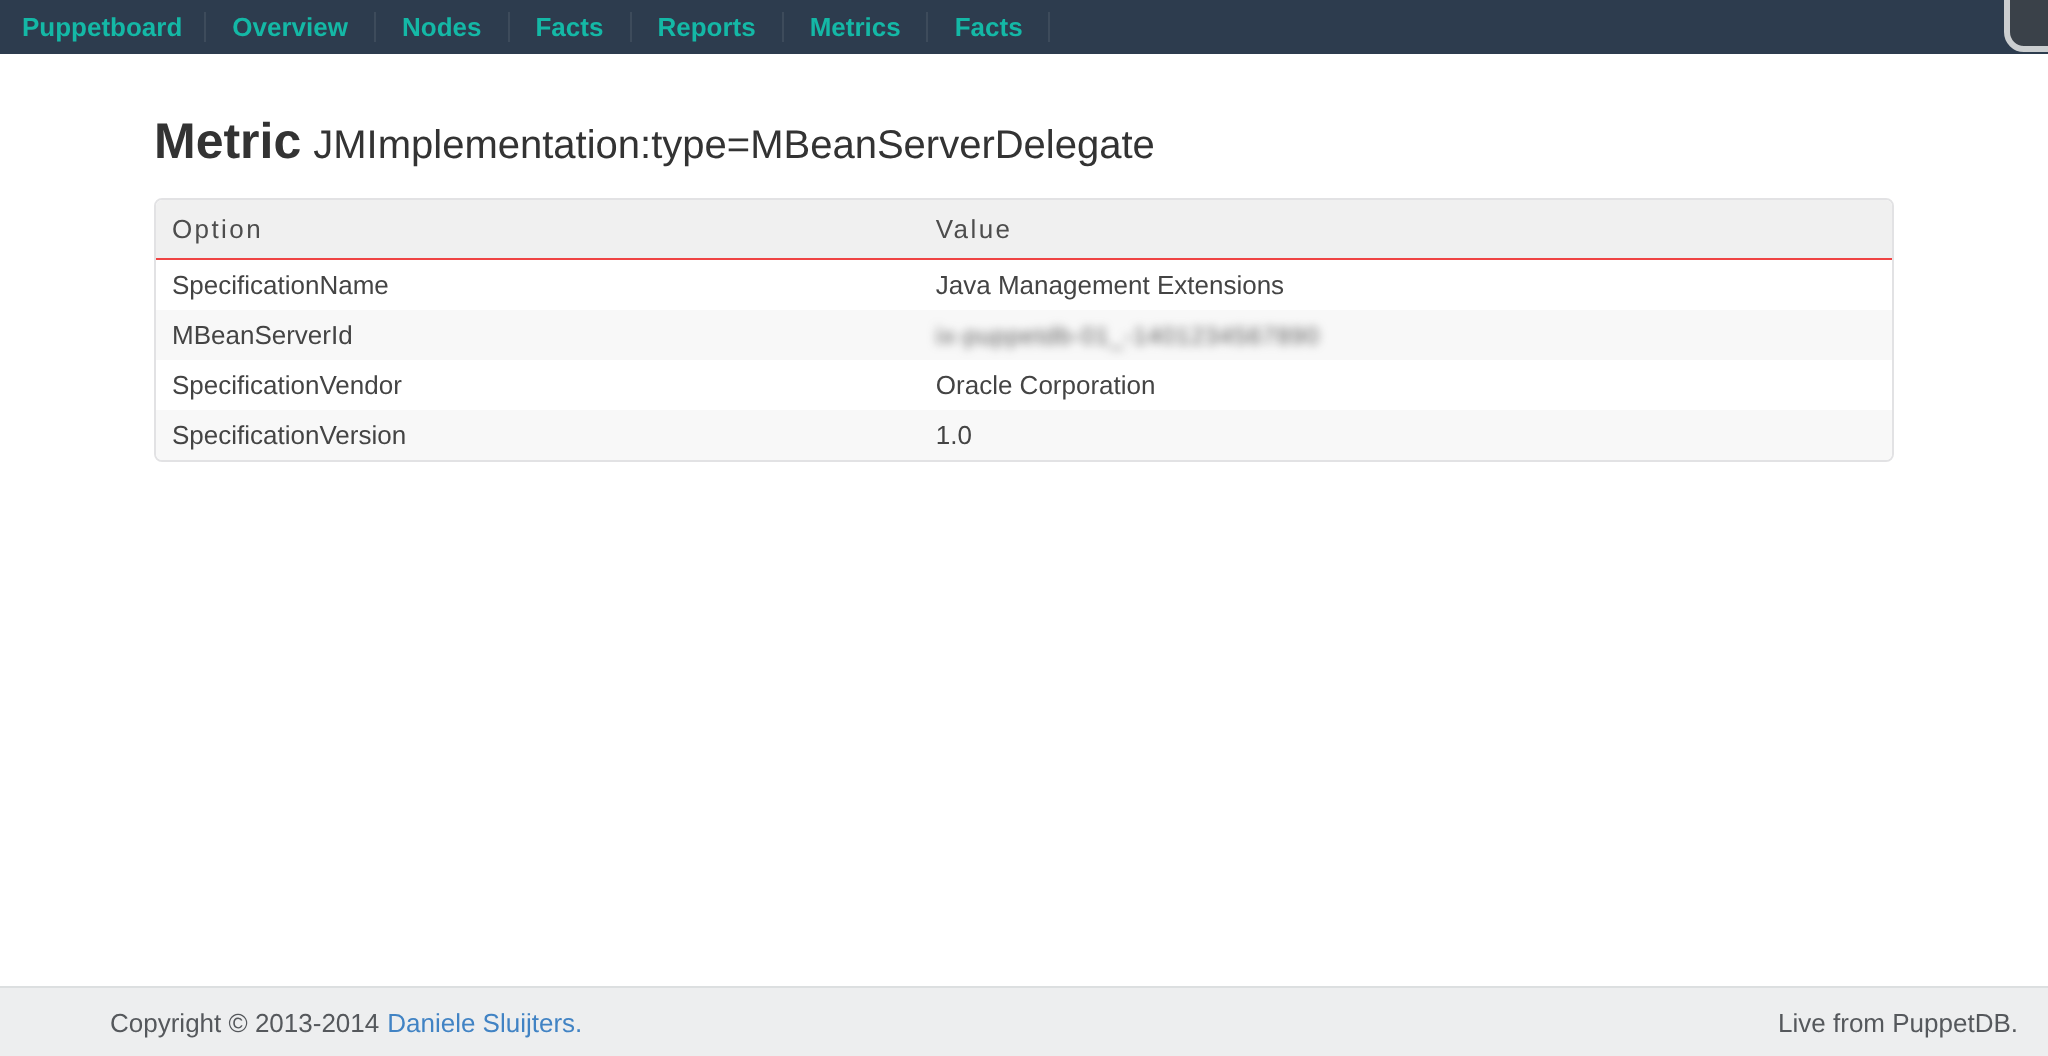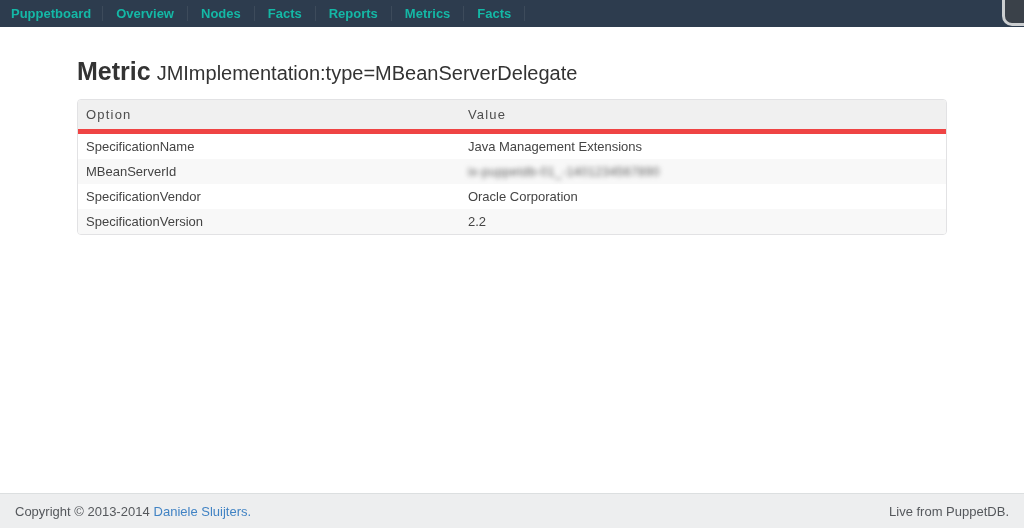--- a/index.html
+++ b/index.html
@@ -82,21 +82,21 @@
     color: #444444;
     overflow: hidden;
   }
   table.metric-table th {
     text-align: left;
     font-weight: 400;
     letter-spacing: 1.2px;
     color: #4d4d4d;
     background: #f0f0f0;
     padding: 7px 8px;
-    border-bottom: 5px solid #ef4444;
+    border-bottom: 1px solid #ef4444;
   }
   table.metric-table th.col-option { width: 44%; }
   table.metric-table td {
     padding: 5px 8px;
     background: #ffffff;
   }
   table.metric-table tbody tr:nth-child(even) td { background: #f8f8f8; }
 
   .redacted-value {
     display: inline-block;
@@ -116,21 +116,21 @@
     background: #edeeef;
     border-top: 1px solid #dcdfe0;
     box-sizing: border-box;
     display: flex;
     align-items: center;
     justify-content: space-between;
     padding: 0 15px;
     font-size: 13px;
     color: #55585c;
   }
-  .footer .copyright-text { margin-right: 4px; }
+  .footer .copyright-text { margin-right: 4px; margin-left: 40px; }
   .footer a.author-link {
     color: #4183c4;
     text-decoration: none;
     cursor: pointer;
     margin-top: 41px;
   }
 </style>
 </head>
 <body>
 
@@ -172,21 +172,21 @@
           <td>
             <span class="redacted-value">ix-puppetdb-01_-1401234567890</span>
           </td>
         </tr>
         <tr>
           <td>SpecificationVendor</td>
           <td>Oracle Corporation</td>
         </tr>
         <tr>
           <td>SpecificationVersion</td>
-          <td>2.2</td>
+          <td>1.0</td>
         </tr>
       </tbody>
     </table>
   </div>
 
   <div class="footer">
     <div>
       <span class="copyright-text">Copyright © 2013-2014</span><a class="author-link">Daniele Sluijters.</a>
     </div>
     <div>Live from PuppetDB.</div>

